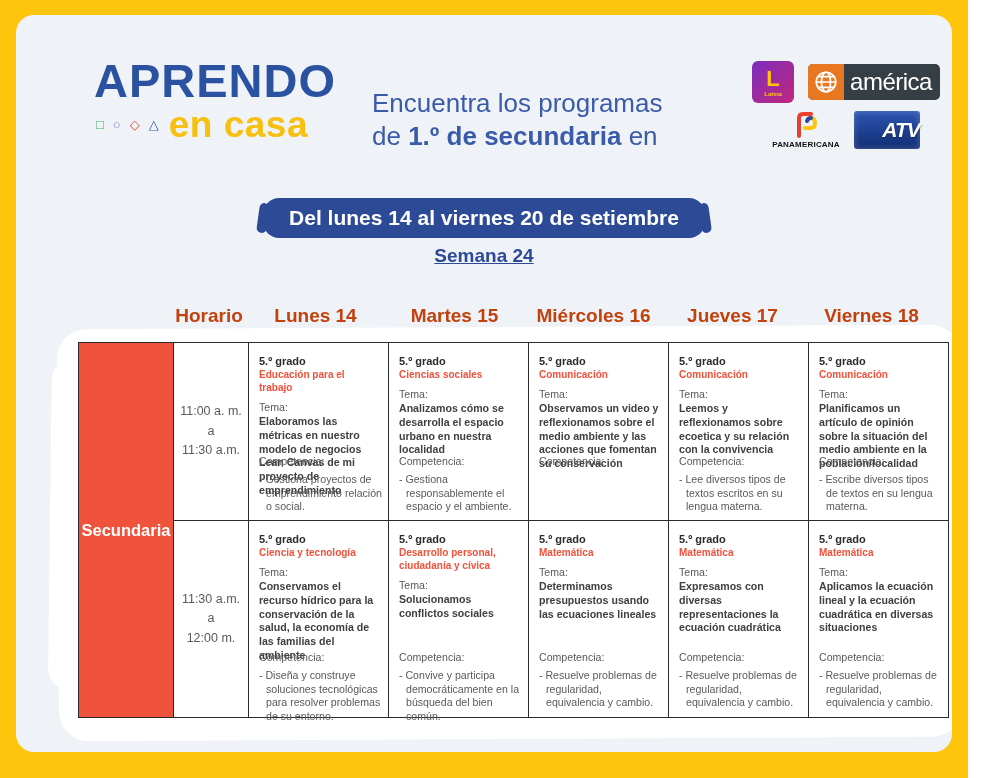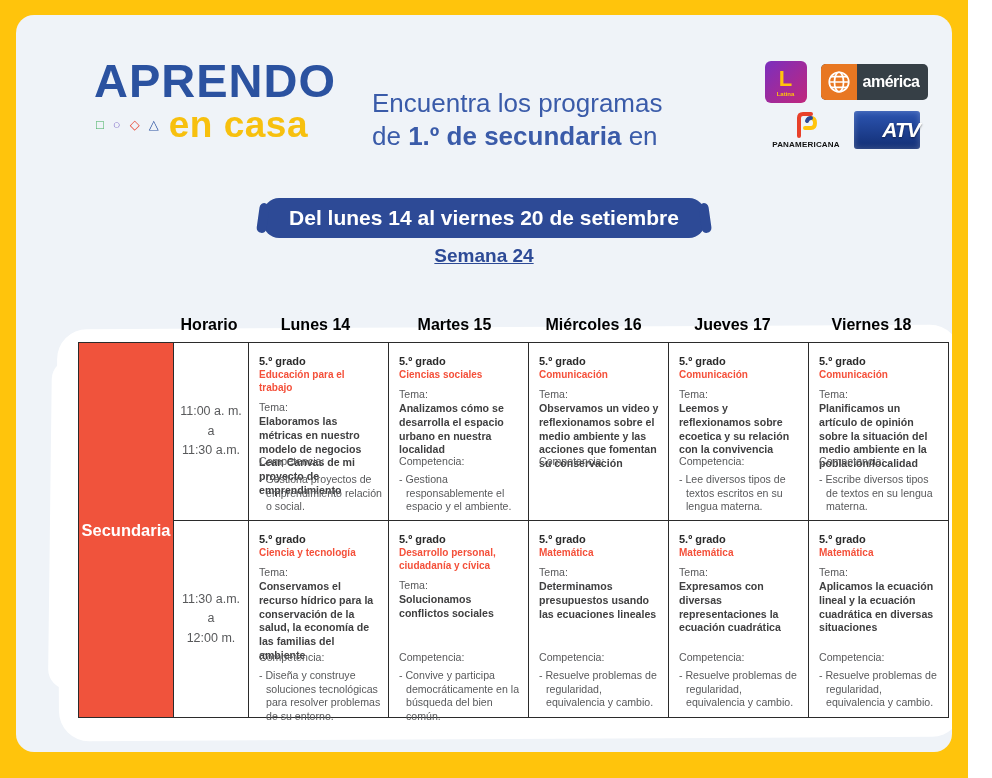--- a/index.html
+++ b/index.html
@@ -44,21 +44,21 @@
   .latina-sub { color:#FFC40C; font-size:6px; font-weight:700; margin-top:1px; }
 
   .america {
     height:36px; border-radius:5px; background:#363F46; display:flex; align-items:center;
     overflow:hidden; padding-right:8px;
   }
   .america-globe {
     width:36px; height:36px; background:#E87722; display:flex; align-items:center; justify-content:center;
     margin-right:6px;
   }
-  .america-label { color:#fff; font-weight:700; font-size:16px; letter-spacing:-0.5px; }
+  .america-label { color:#fff; font-weight:400; font-size:24px; letter-spacing:-0.5px; }
 
   .panamericana { display:flex; flex-direction:column; align-items:center; }
   .pan-label { font-size:8px; font-weight:800; color:#111; letter-spacing:0.2px; margin-top:2px; }
 
   .atv {
     width:66px; height:38px; border-radius:3px;
     background:linear-gradient(180deg,#2C55B2,#122E74);
     display:flex; align-items:center; justify-content:flex-end;
     box-shadow:inset 0 0 6px rgba(255,255,255,.25);
   }
@@ -85,21 +85,21 @@
     background:#fff; border-radius:30px; transform:rotate(-0.3deg);
   }
   .blob::before { content:""; position:absolute; left:-8px; top:30px; width:40px; height:330px;
     background:#fff; border-radius:20px; transform:rotate(1deg); }
 
   .head-grid, .grid {
     position:absolute; left:62px;
     display:grid; grid-template-columns:94px 74px repeat(5,139px);
   }
   .head-grid { top:284px; }
-  .head-cell { font-weight:700; font-size:16px; color:#000000; text-align:center; padding:6px 0;margin-top:11px; }
+  .head-cell { font-weight:700; font-size:19px; color:#c2410c; text-align:center; padding:6px 0; }
 
   .grid {
     top:327px;
     grid-template-rows:177px 196px;
     background:#2B2B2B; gap:1px; padding:1px;
   }
   .cell { background:#fff; }
 
   .level-cell {
     grid-column:1; grid-row:1 / span 2;

